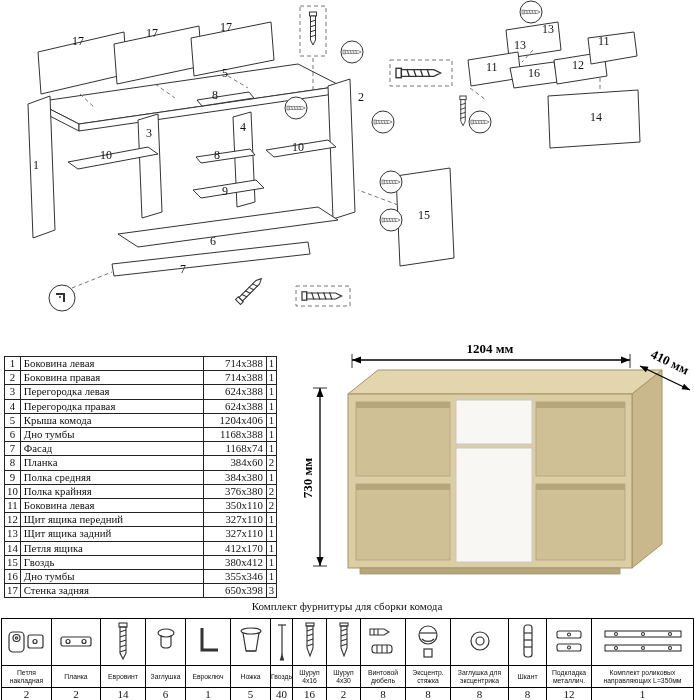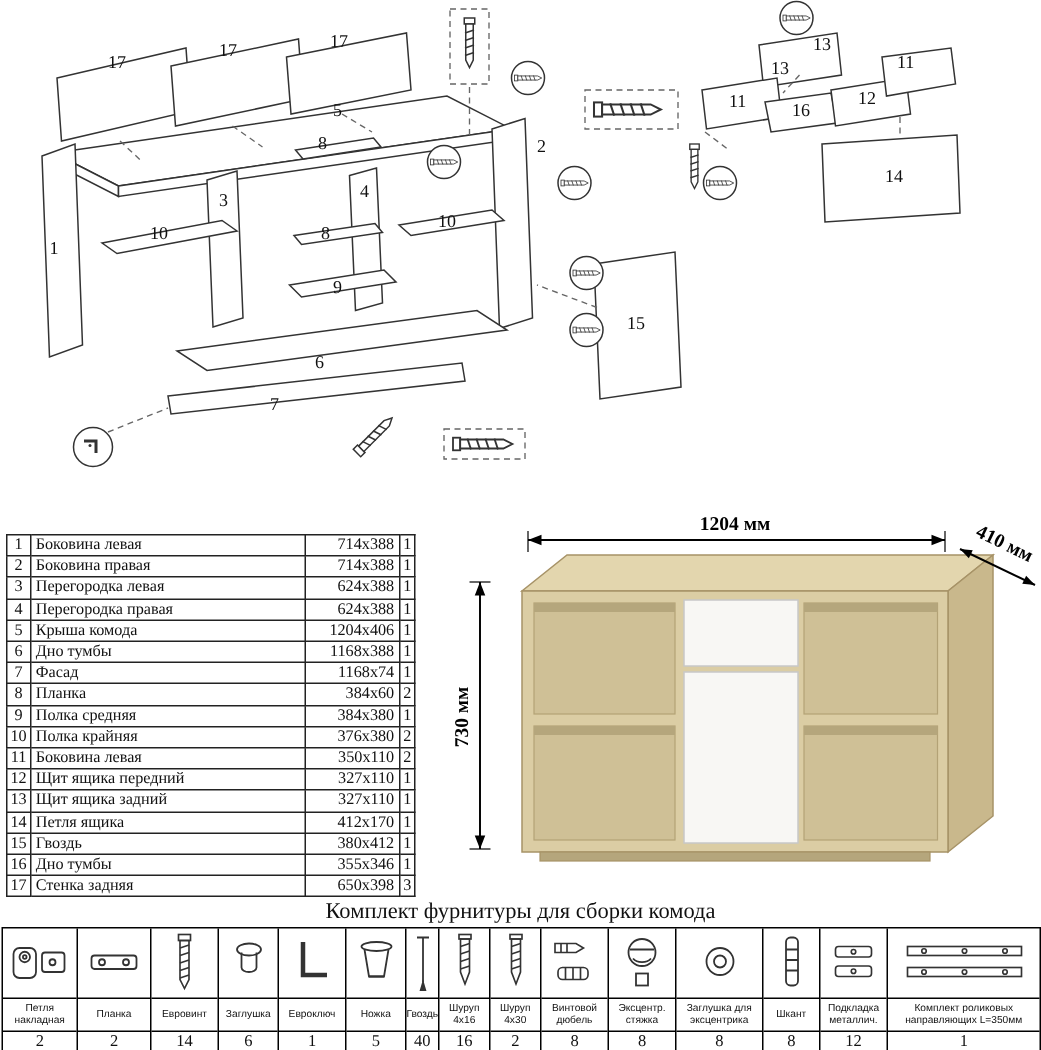--- a/index.html
+++ b/index.html
@@ -15,21 +15,21 @@
   #parts td{border:1px solid #222;font-size:10.8px;line-height:13.2px;height:13px;
             padding:0 3px;white-space:nowrap;}
   #parts td.c{text-align:center;padding:0 2px;}
   #parts td.name{width:176px;margin-top:33px;}
   #parts td.size{width:56px;text-align:right;}
   
   #product{position:absolute;left:300px;top:336px;width:399px;height:264px;}
   .dim{font:bold 13px "Liberation Serif",serif;fill:#000;}
   
   #hw-title{position:absolute;top:600px;left:0;width:694px;text-align:center;
-            font-size:15px;}
+            font-size:11px;}
   #hw-grid{position:absolute;left:1px;top:618px;width:691px;display:grid;
            grid-template-columns:49px 49px 45px 40px 45px 40px 22px 34px 34px 45px 45px 58px 38px 45px 1fr;
            border:1px solid #000;background:#fff;}
   .hw-col{border-left:1px solid #000;display:flex;flex-direction:column;min-width:0;}
   .hw-col:first-child{border-left:none;}
   .hw-icon{height:46px;display:flex;align-items:center;justify-content:center;overflow:hidden;}
   .hw-label{height:19px;border-top:1px solid #000;
             font:6.8px "Liberation Sans",sans-serif;line-height:1.1;
             display:flex;align-items:center;justify-content:center;text-align:center;
             padding:1px;overflow:hidden;}

